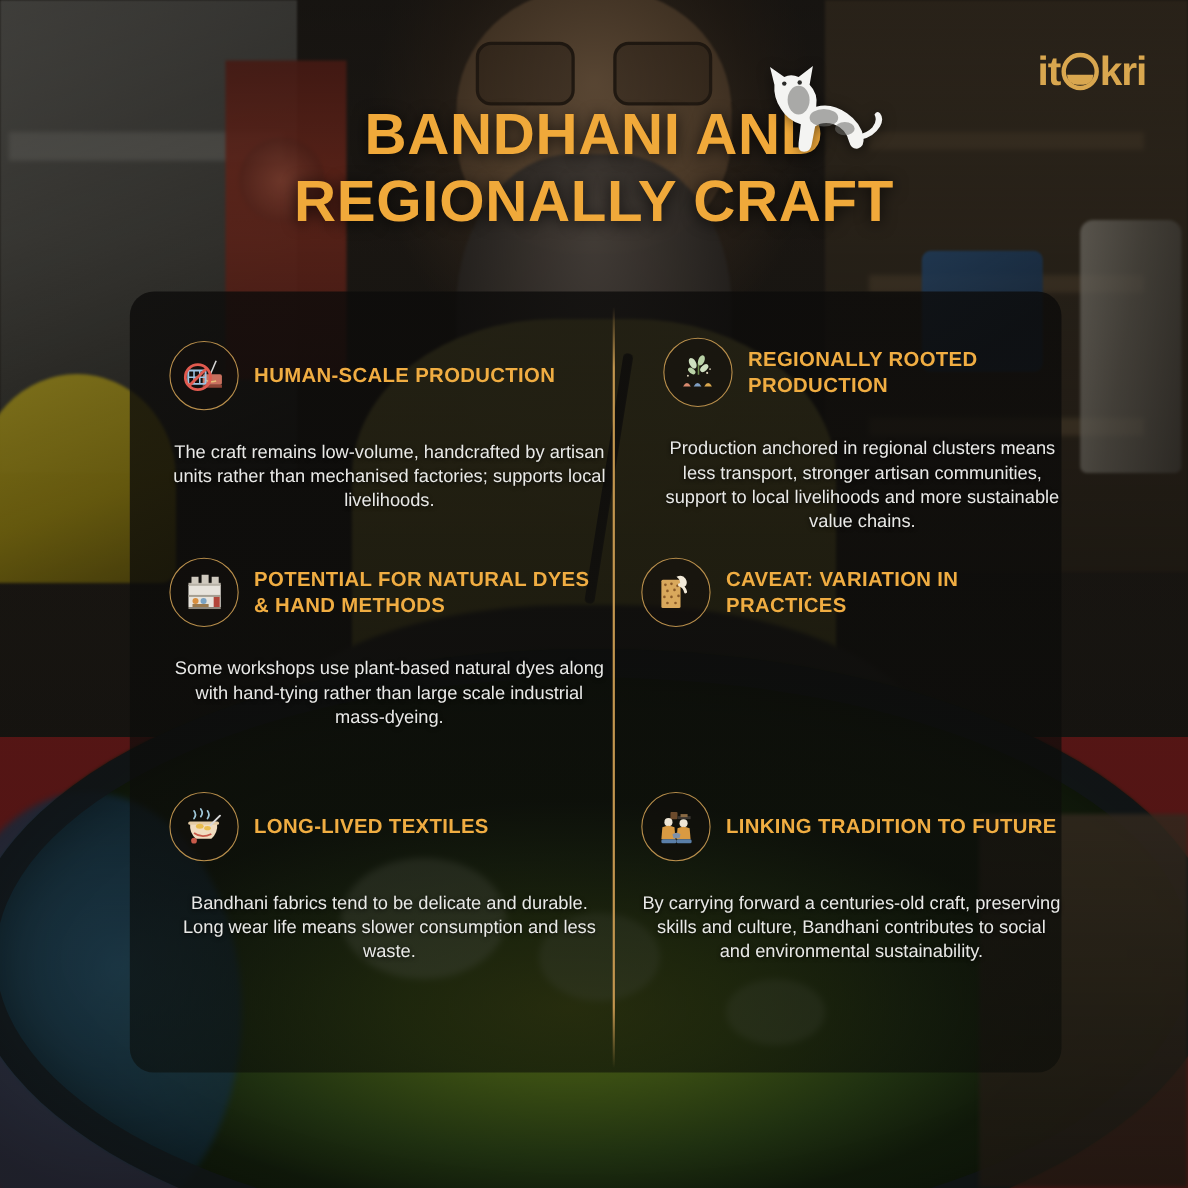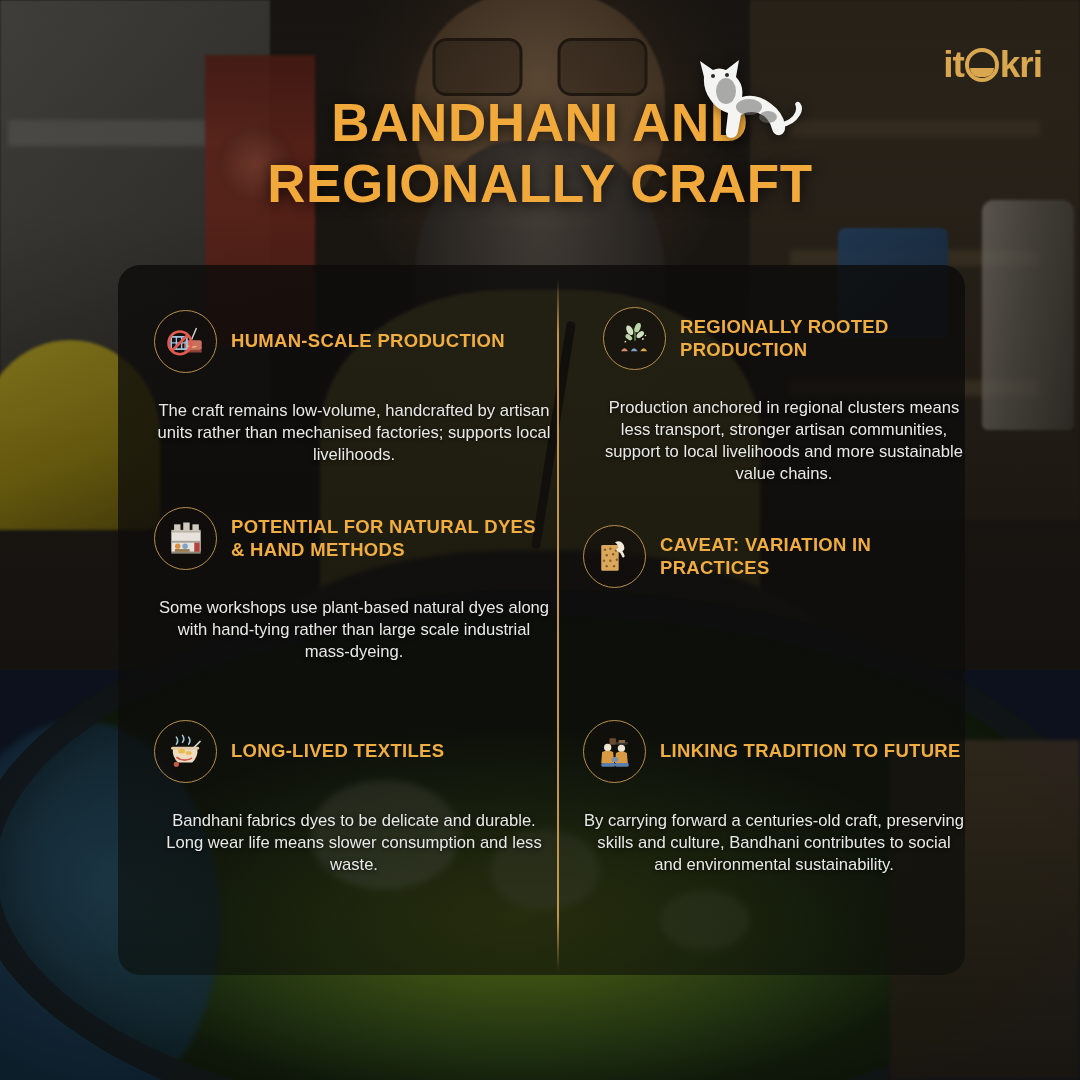--- a/index.html
+++ b/index.html
@@ -4,21 +4,21 @@
 <style>
   html,body{margin:0;padding:0;background:#0a0a0a;}
   body{
     font-family:"Liberation Sans","DejaVu Sans",sans-serif;
     -webkit-font-smoothing:antialiased;
   }
   .stage{
     position:relative;
     width:1080px;height:1080px;
     overflow:hidden;
-    background:#0f172a;
+    background:#7f1d1d;
   }
 
   
   .bg{position:absolute;inset:0;overflow:hidden;}
   .bg-layer{position:absolute;inset:0;}
 
   
   .bg-top{
     height:62%;
     background:
@@ -218,21 +218,21 @@
     margin-top:27px;
     font-size:16.6px;line-height:1.33;
     color:#e9e9e7;
     text-shadow:0 1px 4px rgba(0,0,0,.8);
     text-align:center;
   }
 
   
   .L1{top:45px;}  .L2{top:242px;} .L3{top:455px;}
   
-  .R1{top:42px;margin-left:20px;}  .R2{top:260px;} .R3{top:455px;}
+  .R1{top:42px;margin-left:20px;}  .R2{top:242px;} .R3{top:455px;}
 </style>
 </head>
 <body>
 
 <div class="stage">
 
   <div class="bg">
     <div class="bg-layer bg-top"></div>
     <div class="cab"></div>
     <div class="tin"></div>
@@ -351,21 +351,21 @@
               <rect x="7" y="18" width="32" height="3.5" rx="1.7" fill="#e4cba4"></rect>
               <path d="M30 22 L40 12" stroke="#d8d8d8" stroke-width="2" stroke-linecap="round"></path>
               <ellipse cx="19" cy="23" rx="4" ry="2.6" fill="#e8bc4e"></ellipse>
               <ellipse cx="27" cy="25" rx="3.4" ry="2.2" fill="#e8bc4e"></ellipse>
               <path d="M13 30 q8 6 18 1" stroke="#c85a4a" stroke-width="1.8" fill="none"></path>
               <circle cx="13" cy="38" r="3" fill="#c85a4a"></circle>
             </svg>
           </div>
           <div class="h-title">LONG-LIVED TEXTILES</div>
         </div>
-        <div class="body">Bandhani fabrics dyes to be delicate and durable. Long wear life means slower consumption and less waste.</div>
+        <div class="body">Bandhani fabrics tend to be delicate and durable. Long wear life means slower consumption and less waste.</div>
       </div>
 
     </div>
 
     <div class="col col-right">
 
       <div class="item R1">
         <div class="item-head">
           <div class="icon-ring">
             <svg viewBox="0 0 48 48" width="42" height="42">

